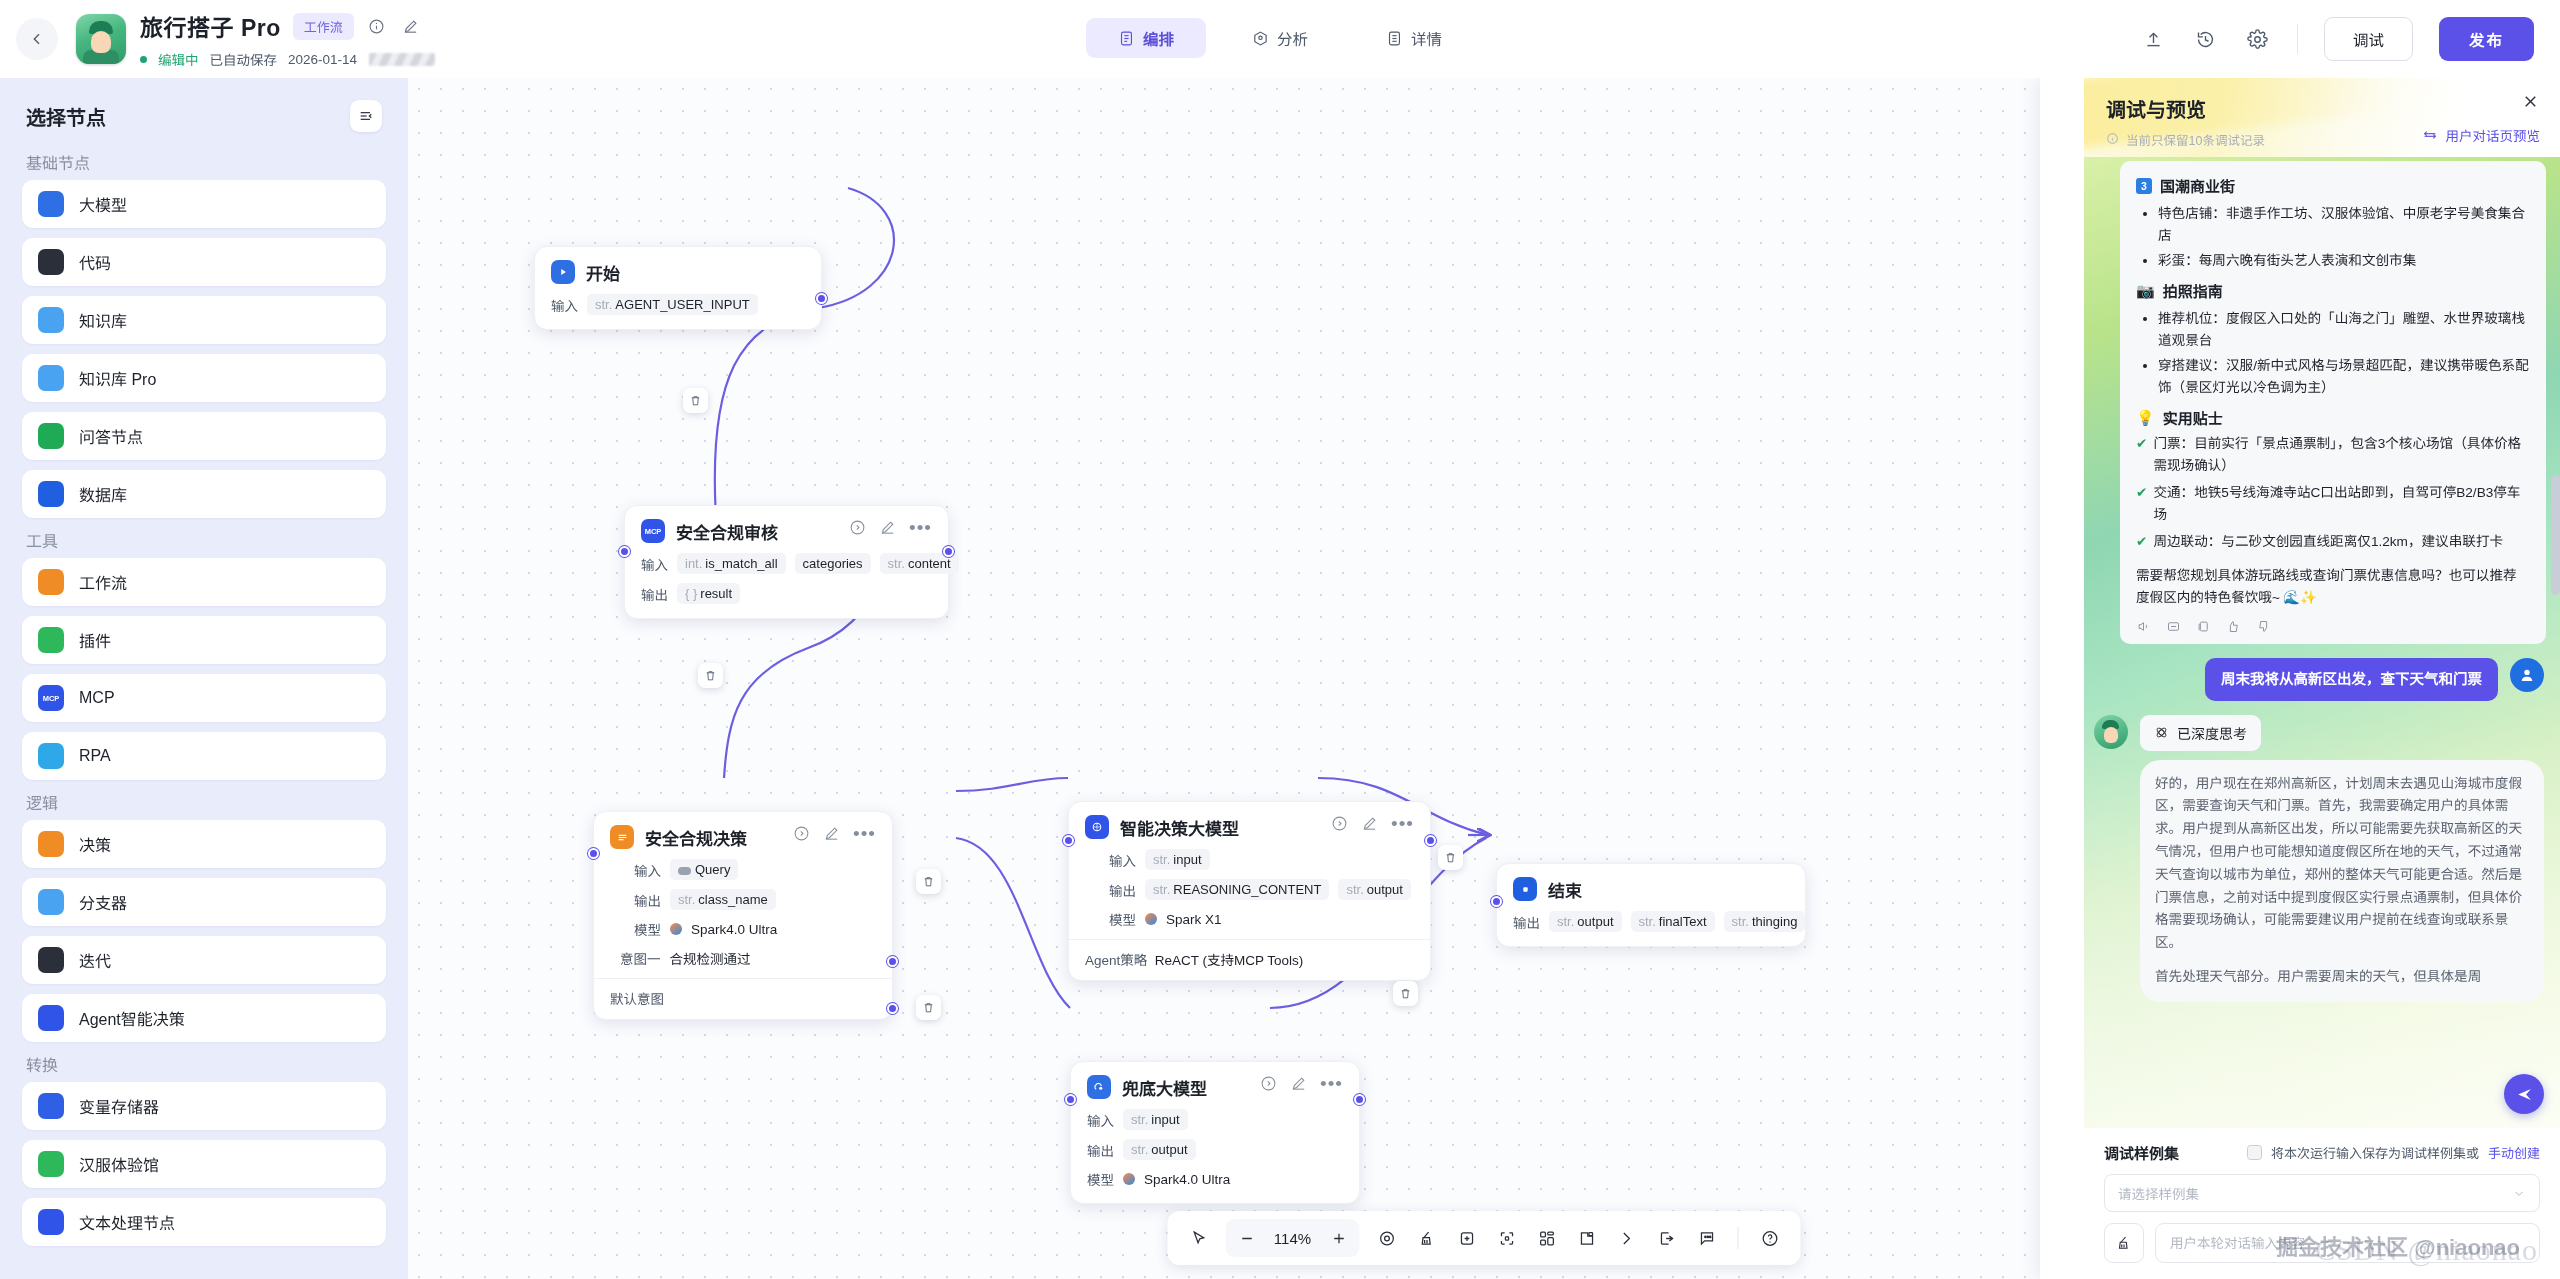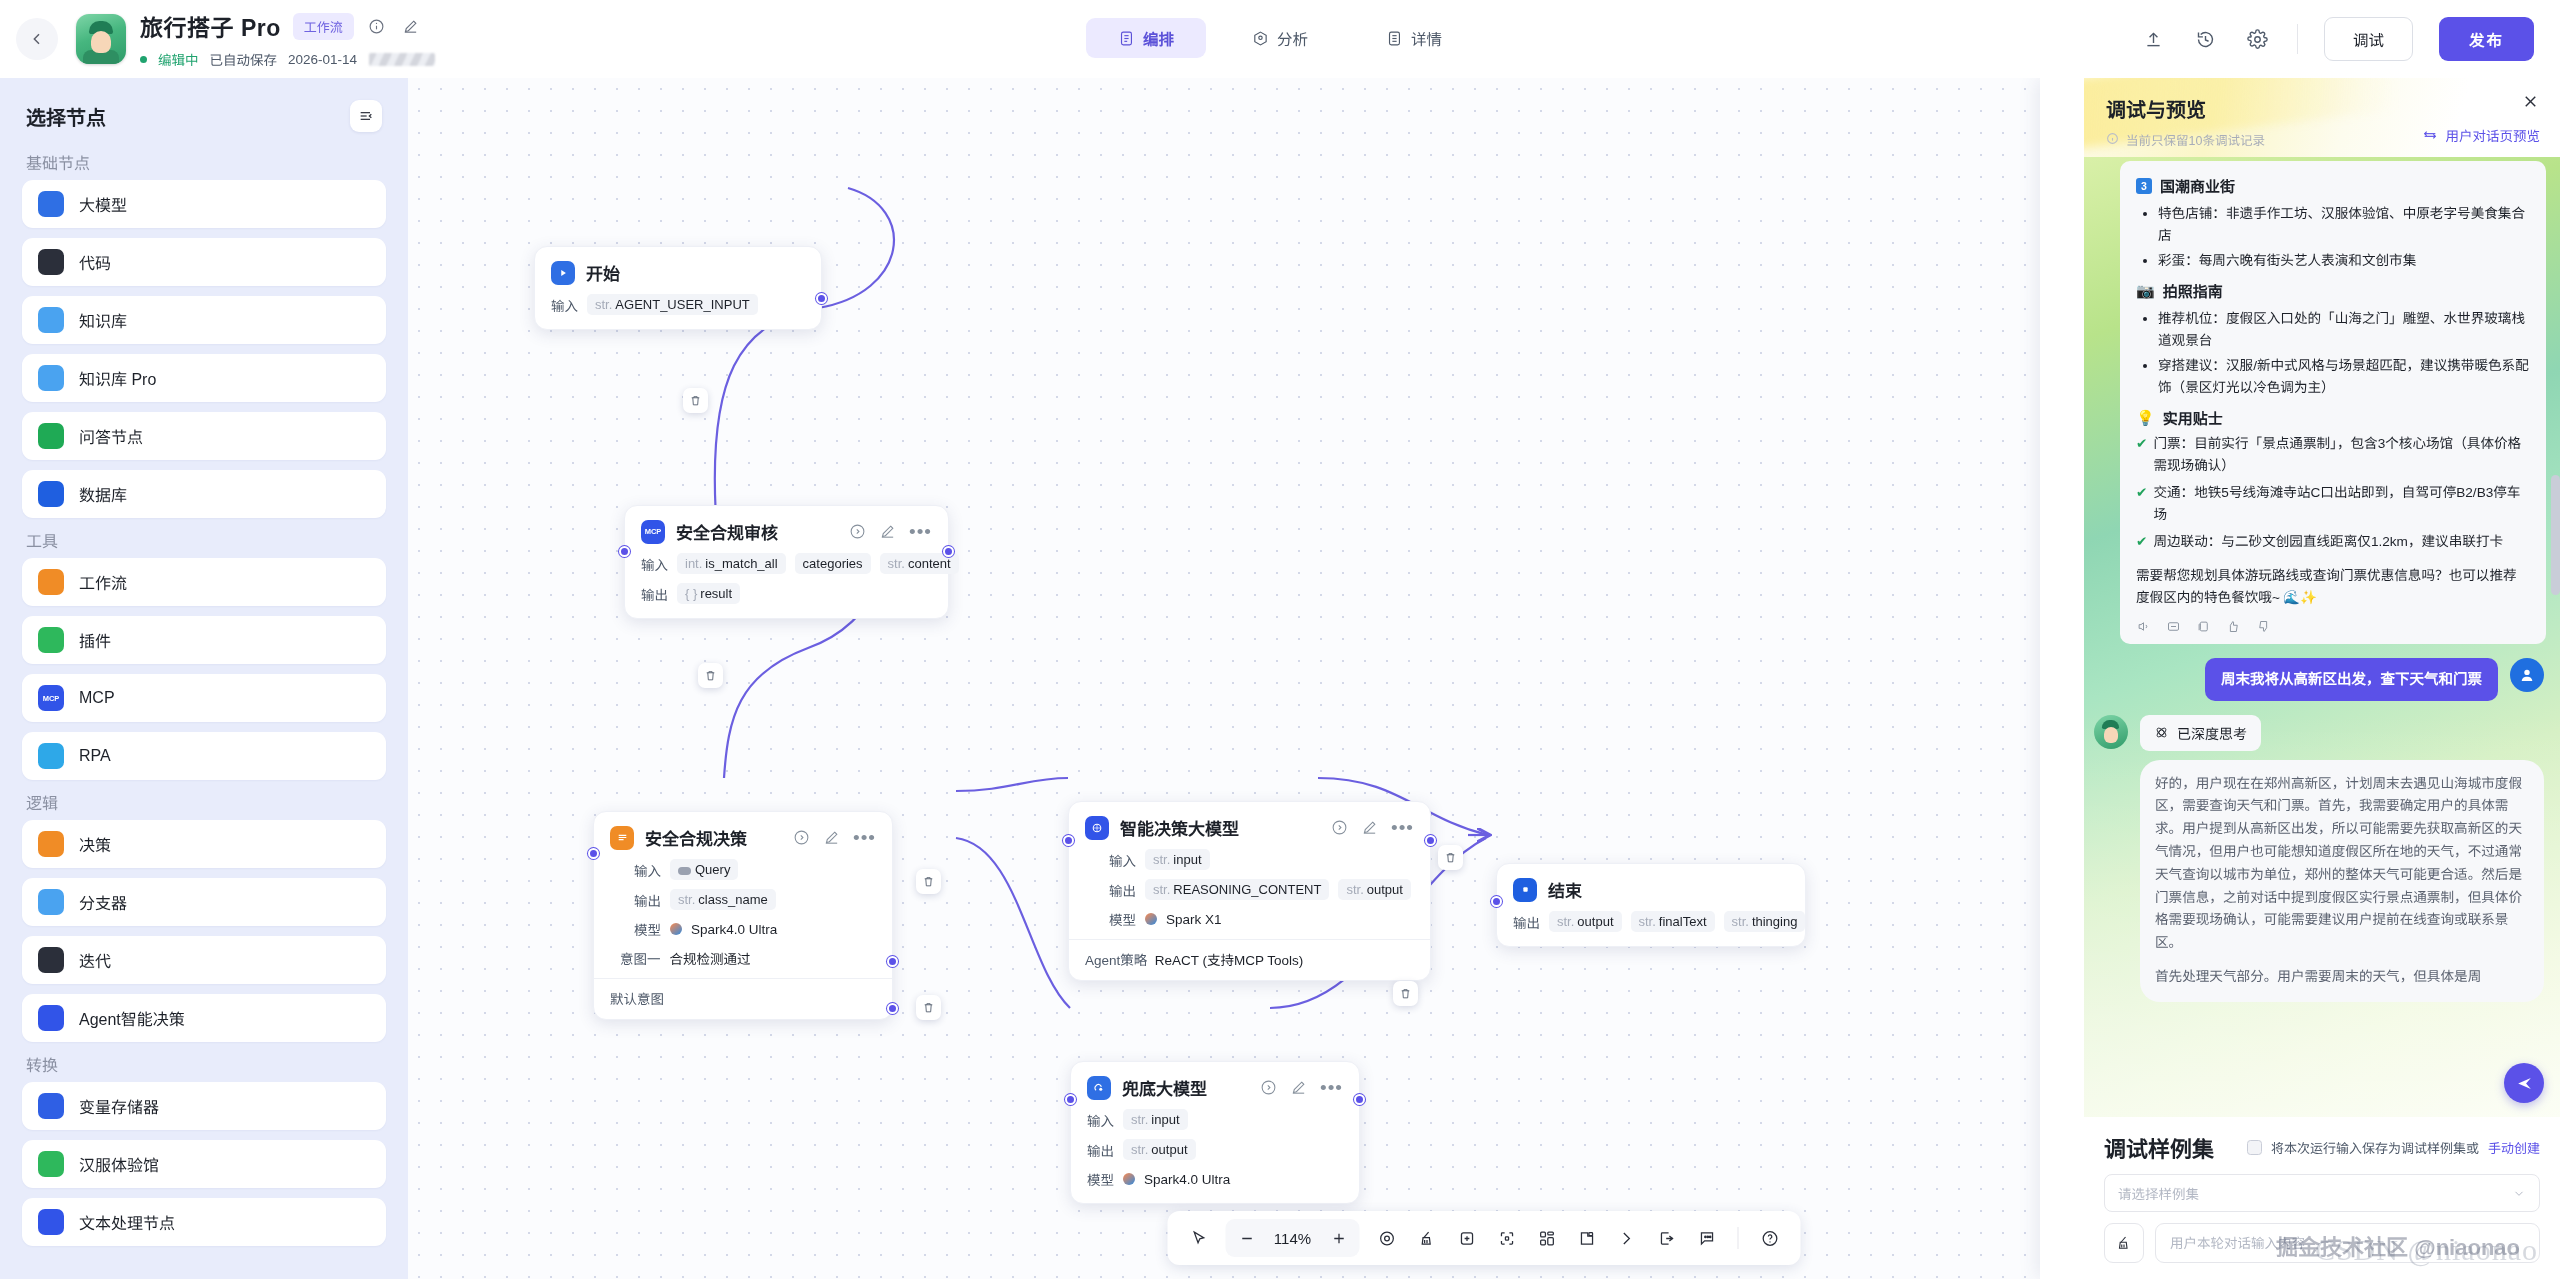--- a/index.html
+++ b/index.html
@@ -121,21 +121,21 @@
     background-size: 22px 22px;
     overflow: hidden;
   }
   .edges { position: absolute; inset: 0; width: 100%; height: 100%; pointer-events: none; }
 
   .node {
     position: absolute; background: #fff; border-radius: 13px;
     box-shadow: 0 4px 16px rgba(45,55,110,.13); border: 1px solid #eef0f6;
     padding: 13px 16px 14px 16px;
   }
-  .node-head { display: flex; align-items: center; gap: 11px; }
+  .node-head { display: flex; align-items: flex-start; gap: 11px; }
   .n-ico { width: 24px; height: 24px; border-radius: 7px; flex: none;
            display: flex; align-items: center; justify-content: center; color: #fff; font-size: 9px; font-weight: 700; }
   .n-title { font-size: 17px; font-weight: 600; color: #1d2129; white-space: nowrap; }
   .n-actions { margin-left: auto; display: flex; align-items: center; gap: 13px; padding-left: 22px;}
   .n-actions svg { width: 17px; height: 17px; stroke: #86909c; fill: none; stroke-width: 1.5; cursor: pointer; }
   .n-dots { color: #86909c; font-size: 19px; line-height: 8px; cursor: pointer; letter-spacing: 1px; }
   .n-row { display: flex; align-items: center; gap: 9px; margin-top: 9px; flex-wrap: nowrap; }
   .n-key { font-size: 13.5px; color: #4e5969; flex: none; }
   .chip {
     background: #f2f4f8; border-radius: 5px; padding: 3px 8px;
@@ -260,21 +260,21 @@
   }
   .fab-send {
     position: absolute; right: 16px; bottom: 14px; width: 40px; height: 40px;
     border-radius: 50%; background: #5b51e8; display: flex; align-items: center; justify-content: center;
     box-shadow: 0 3px 10px rgba(80,70,220,.35); cursor: pointer;
   }
   .fab-send svg { width: 19px; height: 19px; fill: #fff; }
 
   .rp-foot { flex: none; background: #fff; padding: 14px 20px 16px 20px; }
   .foot-row1 { display: flex; align-items: center; justify-content: space-between; }
-  .foot-title { font-size: 22px; font-weight: 700; color: #1d2129; }
+  .foot-title { font-size: 15px; font-weight: 700; color: #1d2129; }
   .foot-save { display: flex; align-items: center; gap: 9px; font-size: 13px; color: #4e5969; }
   .cb { width: 15px; height: 15px; border: 1.4px solid #c9cdd8; border-radius: 3.5px; background: #f3f4f7; cursor: pointer; flex:none;}
   .link-create { color: #5b51e8; cursor: pointer; }
   .sel-box {
     margin-top: 11px; height: 38px; border: 1px solid #e5e6eb; border-radius: 8px;
     display: flex; align-items: center; padding: 0 13px; font-size: 13.5px; color: #b3b8c4; cursor: pointer;
   }
   .sel-box svg { margin-left: auto; width: 14px; height: 14px; stroke: #b3b8c4; fill: none; stroke-width: 1.7; }
   .input-row { margin-top: 11px; display: flex; align-items: center; gap: 11px; position: relative; }
   .clear-btn {

